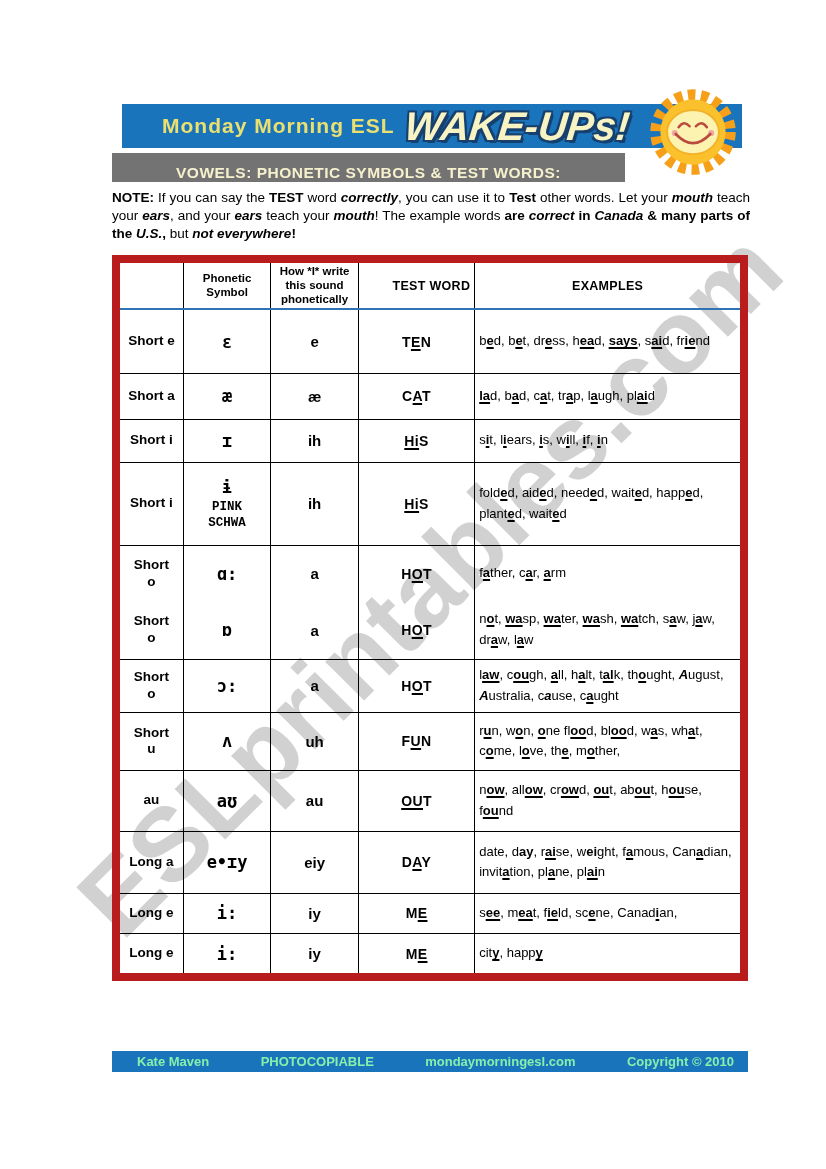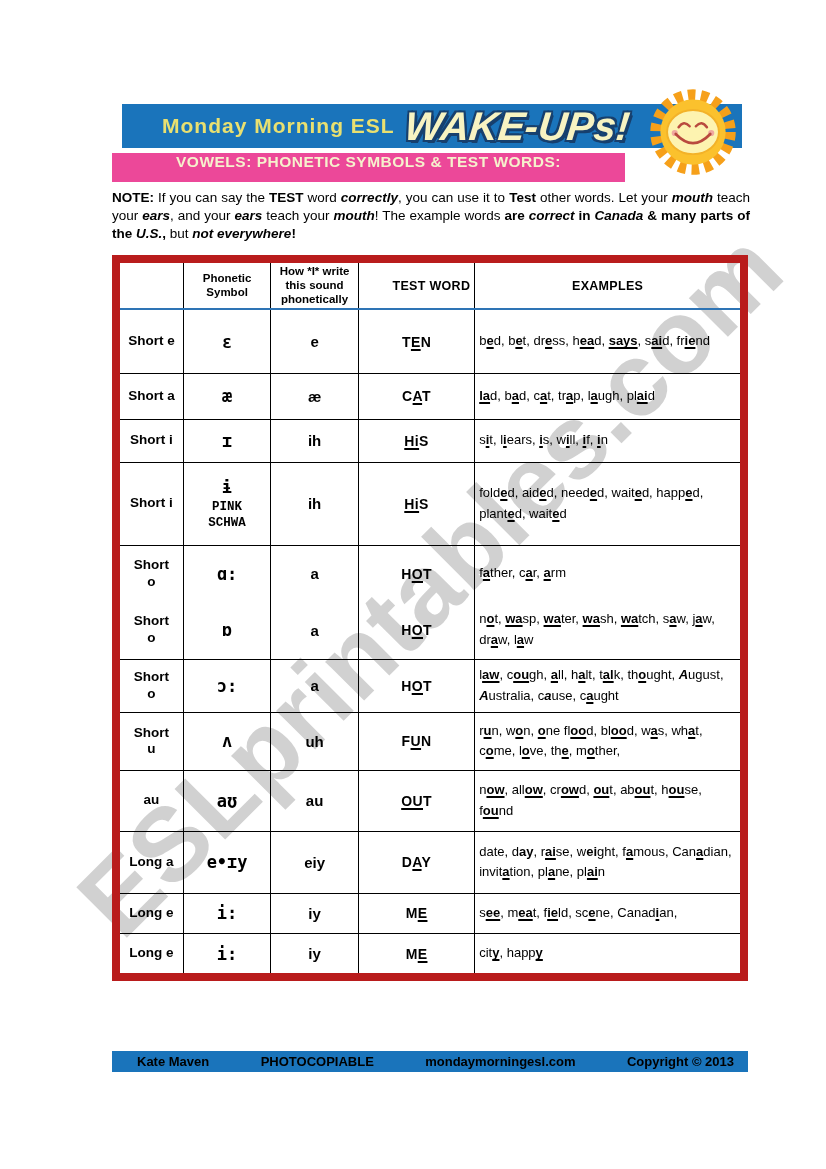--- a/index.html
+++ b/index.html
@@ -10,21 +10,21 @@
                background:#1a74bb;display:flex;align-items:center;}
   .brand{margin-left:40px;font-size:21px;font-weight:bold;letter-spacing:1px;color:#e9e070;
          white-space:nowrap;}
   .wake{margin-left:10px;font-size:40px;font-weight:900;font-style:italic;letter-spacing:0px;
         color:#f7f3c2;white-space:nowrap;transform:skewX(-6deg);
         text-shadow:2px 2px 0 #17406e,-2px 2px 0 #17406e,2px -2px 0 #17406e,
                     -2px -2px 0 #17406e,3px 3px 0 #17406e,0 2px 0 #17406e,2px 0 0 #17406e;}
   .sun{position:absolute;left:644px;top:85px;width:98px;height:96px;}
   
   .orange-banner{position:absolute;left:112px;top:153px;width:513px;height:29px;
-                 background:#ec4899;display:flex;align-items:flex-start;justify-content:center;}
+                 background:#737373;display:flex;align-items:flex-end;justify-content:center;}
   .orange-banner .txt{font-size:15.5px;font-weight:bold;color:#f6f1cd;letter-spacing:.5px;}
   
   .note{position:absolute;left:112px;top:189px;width:638px;font-size:13.5px;line-height:18px;
         text-align:justify;}
   
   .watermark{position:absolute;left:-50px;top:525px;width:960px;text-align:center;
              transform:rotate(-45deg);font-size:104px;font-weight:bold;
              color:rgba(145,145,145,0.42);white-space:nowrap;z-index:0;
              font-family:"Liberation Sans",sans-serif;pointer-events:none;}
   
@@ -46,21 +46,21 @@
   td.c-ex{font-size:13px;line-height:1.6;padding-left:9px;padding-right:4px;text-align:left;}
   tr.no-bottom td{border-bottom:none;}
   tr.no-top td{border-top:none;}
   .sb{font-weight:bold;}
   .su{text-decoration:underline;text-decoration-thickness:1.5px;text-underline-offset:2px;}
   .si{font-style:italic;}
   
   .footer{position:absolute;left:112px;top:1051px;width:636px;height:21px;background:#1a74bb;
           display:flex;align-items:center;justify-content:space-between;
           padding:0 14px 0 25px;box-sizing:border-box;z-index:1;}
-  .footer span{font-size:13px;font-weight:bold;color:#000000;white-space:nowrap;}
+  .footer span{font-size:13px;font-weight:bold;color:#86efac;white-space:nowrap;}
 </style>
 </head>
 <body>
 
 <div class="page">
 
   <div class="watermark">ESLprintables.com</div>
 
   <div class="blue-banner">
     <span class="brand">Monday Morning ESL</span>
@@ -220,16 +220,16 @@
             <td class="c-ex"><span>cit</span><span class="sb su">y</span><span>, happ</span><span class="sb su">y</span></td>
           </tr>
         </tbody>
     </table>
   </div>
 
   <div class="footer">
     <span>Kate Maven</span>
     <span>PHOTOCOPIABLE</span>
     <span>mondaymorningesl.com</span>
-    <span>Copyright © 2013</span>
+    <span>Copyright © 2010</span>
   </div>
 
 </div>
 
 </body></html>

